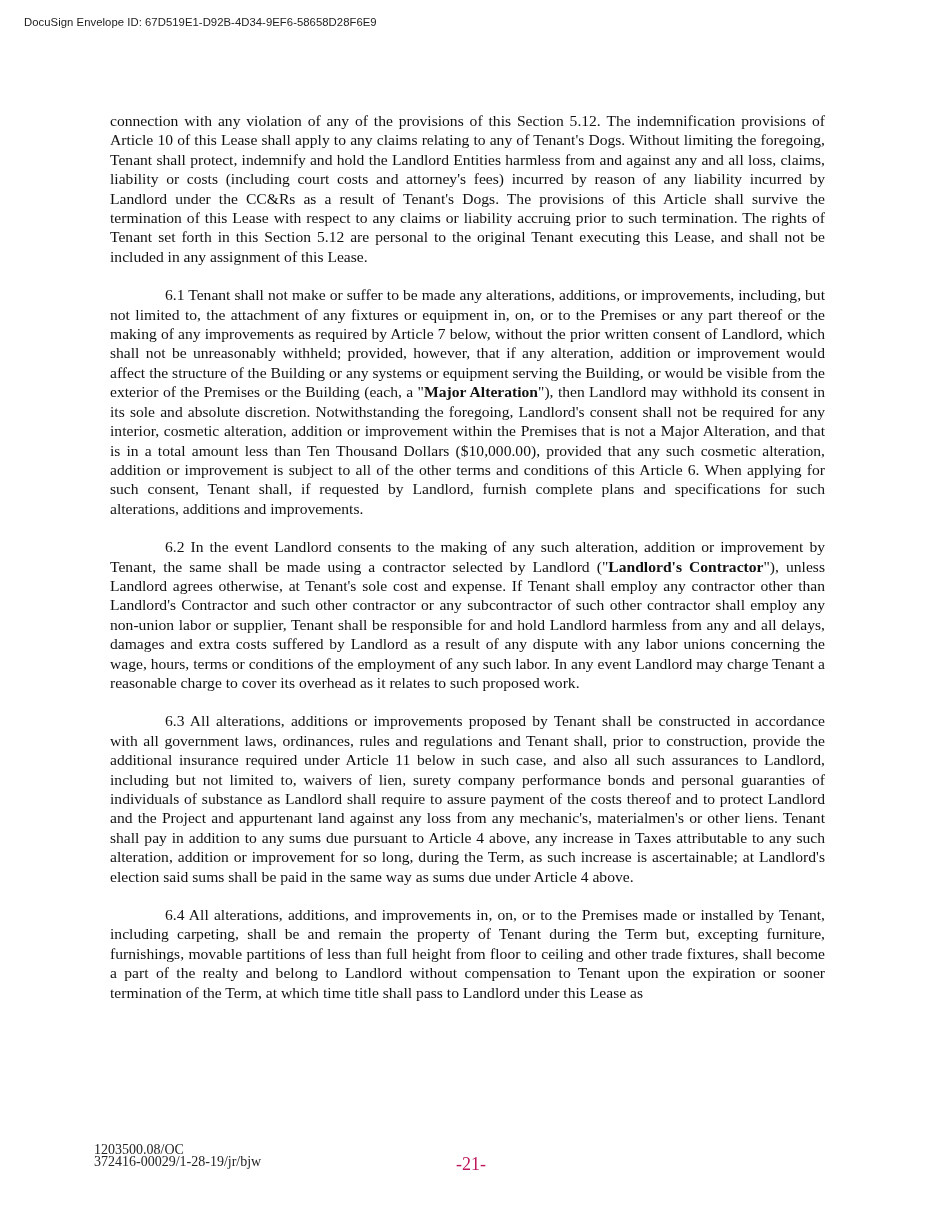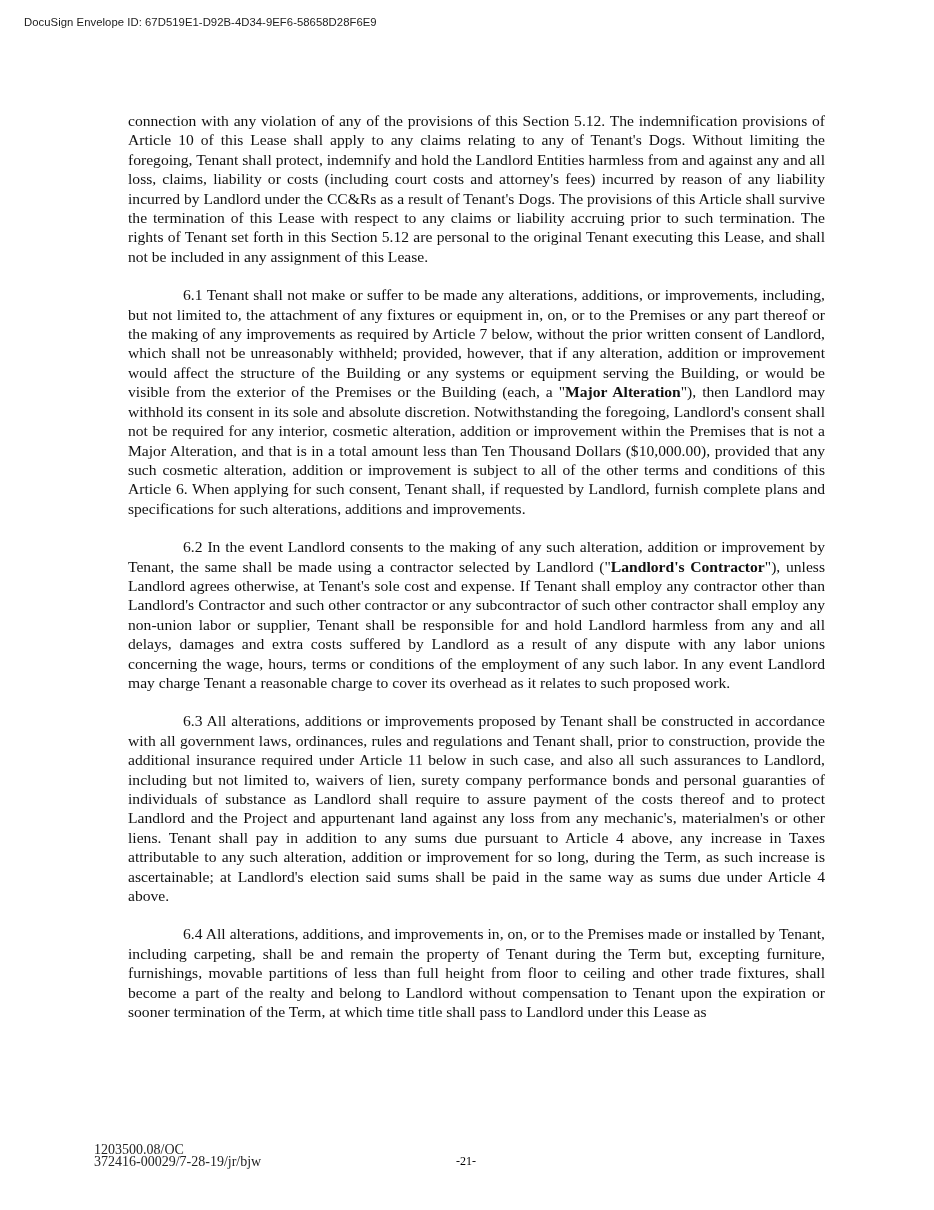--- a/index.html
+++ b/index.html
@@ -7,34 +7,34 @@
     .envelope {
       position: absolute; left: 24px; top: 16px;
       font-family: "Liberation Sans", sans-serif; font-size: 11.3px; color: #222;
       letter-spacing: 0.05px;
     }
     .body-text {
       position: absolute; left: 110px; width: 715px; top: 111px;
       font-family: "Liberation Serif", serif; font-size: 15.6px; line-height: 19.4px;
       text-align: justify; color: #111;
     }
-    .para { margin: 0 0 19px 18px; }
+    .para { margin: 0 0 19px 0; }
     .indent { text-indent: 55px; }
     .heading { margin: 0 0 19px 0; font-weight: bold; }
     .heading .num { display: inline-block; width: 55px; }
     .heading .title { letter-spacing: 0.2px; }
     .heading .period { font-weight: normal; }
     b { font-weight: bold; font-family: Liberation Serif, serif; }
     .footer-left {
       position: absolute; left: 94px; top: 1144px;
       font-family: "Liberation Serif", serif; font-size: 14px; line-height: 12px; color: #222;
     }
     .page-number {
       position: absolute; left: 456px; top: 1154px;
-      font-family: "Liberation Serif", serif; font-size: 12px; color: #000000;
+      font-family: "Liberation Serif", serif; font-size: 18px; color: #be185d;
     }
   </style>
 </head>
 <body>
 
 <div class="envelope">DocuSign Envelope ID: 67D519E1-D92B-4D34-9EF6-58658D28F6E9</div>
 
 <div class="body-text">
   <p class="para">connection with any violation of any of the provisions of this Section 5.12.  The indemnification provisions of Article 10 of this Lease shall apply to any claims relating to any of Tenant's Dogs.  Without limiting the foregoing, Tenant shall protect, indemnify and hold the Landlord Entities harmless from and against any and all loss, claims, liability or costs (including court costs and attorney's fees) incurred by reason of any liability incurred by Landlord under the CC&amp;Rs as a result of Tenant's Dogs.  The provisions of this Article shall survive the termination of this Lease with respect to any claims or liability accruing prior to such termination.  The rights of Tenant set forth in this Section 5.12 are personal to the original Tenant executing this Lease, and shall not be included in any assignment of this Lease.</p>
 
@@ -43,16 +43,16 @@
 
   <p class="para indent"><span>6.2  In the event Landlord consents to the making of any such alteration, addition or improvement by Tenant, the same shall be made using a contractor selected by Landlord ("</span><b>Landlord's Contractor</b><span>"), unless Landlord agrees otherwise, at Tenant's sole cost and expense.  If Tenant shall employ any contractor other than Landlord's Contractor and such other contractor or any subcontractor of such other contractor shall employ any non-union labor or supplier, Tenant shall be responsible for and hold Landlord harmless from any and all delays, damages and extra costs suffered by Landlord as a result of any dispute with any labor unions concerning the wage, hours, terms or conditions of the employment of any such labor.  In any event Landlord may charge Tenant a reasonable charge to cover its overhead as it relates to such proposed work.</span></p>
 
   <p class="para indent">6.3  All alterations, additions or improvements proposed by Tenant shall be constructed in accordance with all government laws, ordinances, rules and regulations and Tenant shall, prior to construction, provide the additional insurance required under Article 11 below in such case, and also all such assurances to Landlord, including but not limited to, waivers of lien, surety company performance bonds and personal guaranties of individuals of substance as Landlord shall require to assure payment of the costs thereof and to protect Landlord and the Project and appurtenant land against any loss from any mechanic's, materialmen's or other liens.  Tenant shall pay in addition to any sums due pursuant to Article 4 above, any increase in Taxes attributable to any such alteration, addition or improvement for so long, during the Term, as such increase is ascertainable; at Landlord's election said sums shall be paid in the same way as sums due under Article 4 above.</p>
 
   <p class="para indent">6.4  All alterations, additions, and improvements in, on, or to the Premises made or installed by Tenant, including carpeting, shall be and remain the property of Tenant during the Term but, excepting furniture, furnishings, movable partitions of less than full height from floor to ceiling and other trade fixtures, shall become a part of the realty and belong to Landlord without compensation to Tenant upon the expiration or sooner termination of the Term, at which time title shall pass to Landlord under this Lease as</p>
 </div>
 
 <div class="footer-left">
   <div>1203500.08/OC</div>
-  <div>372416-00029/7-28-19/jr/bjw</div>
+  <div>372416-00029/1-28-19/jr/bjw</div>
 </div>
 
 <div class="page-number">-21-</div>
 
 </body></html>

